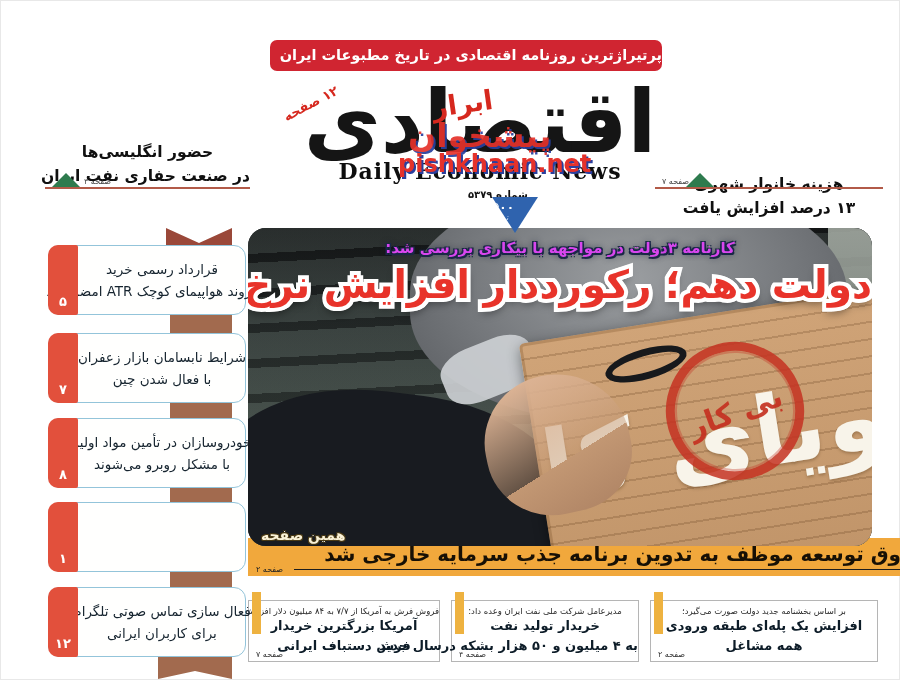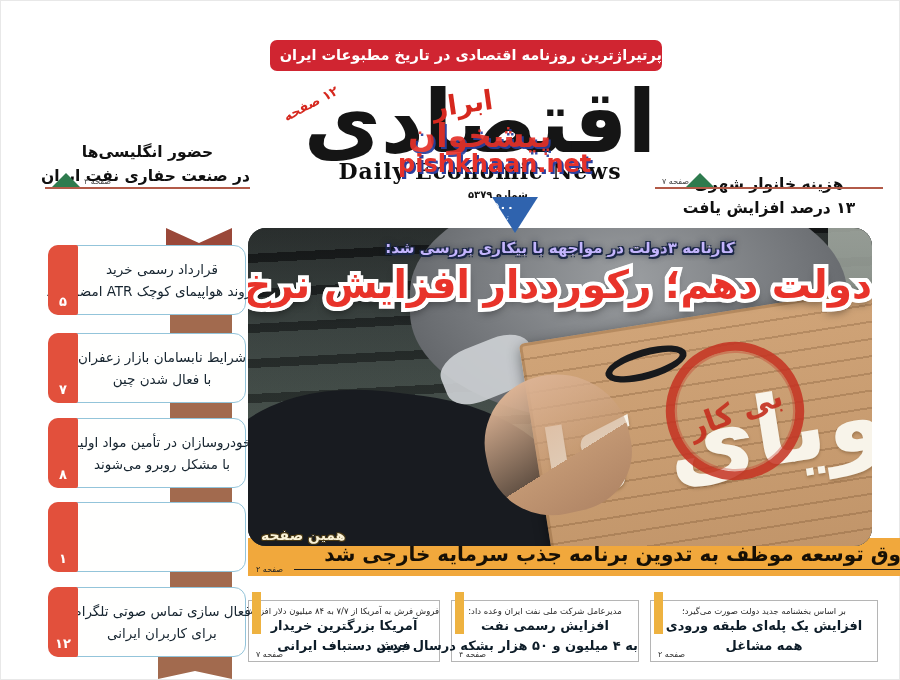--- a/index.html
+++ b/index.html
@@ -138,21 +138,21 @@
     box-shadow:inset 0 0 0 2px rgba(196,49,33,.35);
   }
   .stamp-text { color:rgba(196,49,33,.92); font-size:30px; font-weight:bold; direction:rtl; white-space:nowrap; }
   .hand { position:absolute; left:38%; top:46%; width:145px; height:140px;
     background:linear-gradient(160deg,#dcb394 10%,#c2977374 60%,#c29773 60%,#ad8263 100%);
     border-radius:48% 52% 42% 46%; transform:rotate(-12deg); z-index:2; }
   .bracelet { position:absolute; left:57%; top:38%; width:84px; height:30px;
     border:7px solid #17191c; border-radius:50%; transform:rotate(-16deg); z-index:2; }
   .lead-kicker {
     position:absolute; top:11px; left:0; width:100%; text-align:center; z-index:5;
-    font-size:15px; font-weight:bold; color:#c4b5fd; direction:rtl; white-space:nowrap;
+    font-size:15px; font-weight:bold; color:#d946ef; direction:rtl; white-space:nowrap;
     text-shadow:-1.5px -1.5px 0 #1b2747, 1.5px -1.5px 0 #1b2747, -1.5px 1.5px 0 #1b2747, 1.5px 1.5px 0 #1b2747, 0 0 7px #10182e;
   }
   .lead-headline { position:absolute; top:34px; left:0; width:100%; text-align:center;
     z-index:5; font-size:39px; font-weight:bold; direction:rtl; white-space:nowrap; }
   .lead-headline .stroke {
     position:absolute; left:0; width:100%; color:#fff;
     -webkit-text-stroke:8px #ffffff;
     text-shadow:-3px -3px 0 #fff, 3px -3px 0 #fff, -3px 3px 0 #fff, 3px 3px 0 #fff, 0 5px 9px rgba(0,0,0,.55);
   }
   .lead-headline .fill { position:relative; color:#e8332a; z-index:2; }
@@ -289,21 +289,21 @@
       <div class="story-headline">
         <div>آمریکا بزرگترین خریدار</div>
         <div>فرش دستباف ایرانی</div>
       </div>
       <div class="story-page">صفحه ۷</div>
     </div>
     <div class="story s1">
       <div class="stripe"></div>
       <div class="story-kicker">مدیرعامل شرکت ملی نفت ایران وعده داد:</div>
       <div class="story-headline">
-        <div>افزایش رسمی نفت</div>
+        <div>خریدار تولید نفت</div>
         <div>به ۴ میلیون و ۵۰ هزار بشکه درسال جدید</div>
       </div>
       <div class="story-page">صفحه ۴</div>
     </div>
     <div class="story s2">
       <div class="stripe"></div>
       <div class="story-kicker">بر اساس بخشنامه جدید دولت صورت می‌گیرد؛</div>
       <div class="story-headline">
         <div>افزایش یک پله‌ای طبقه ورودی</div>
         <div>همه مشاغل</div>

